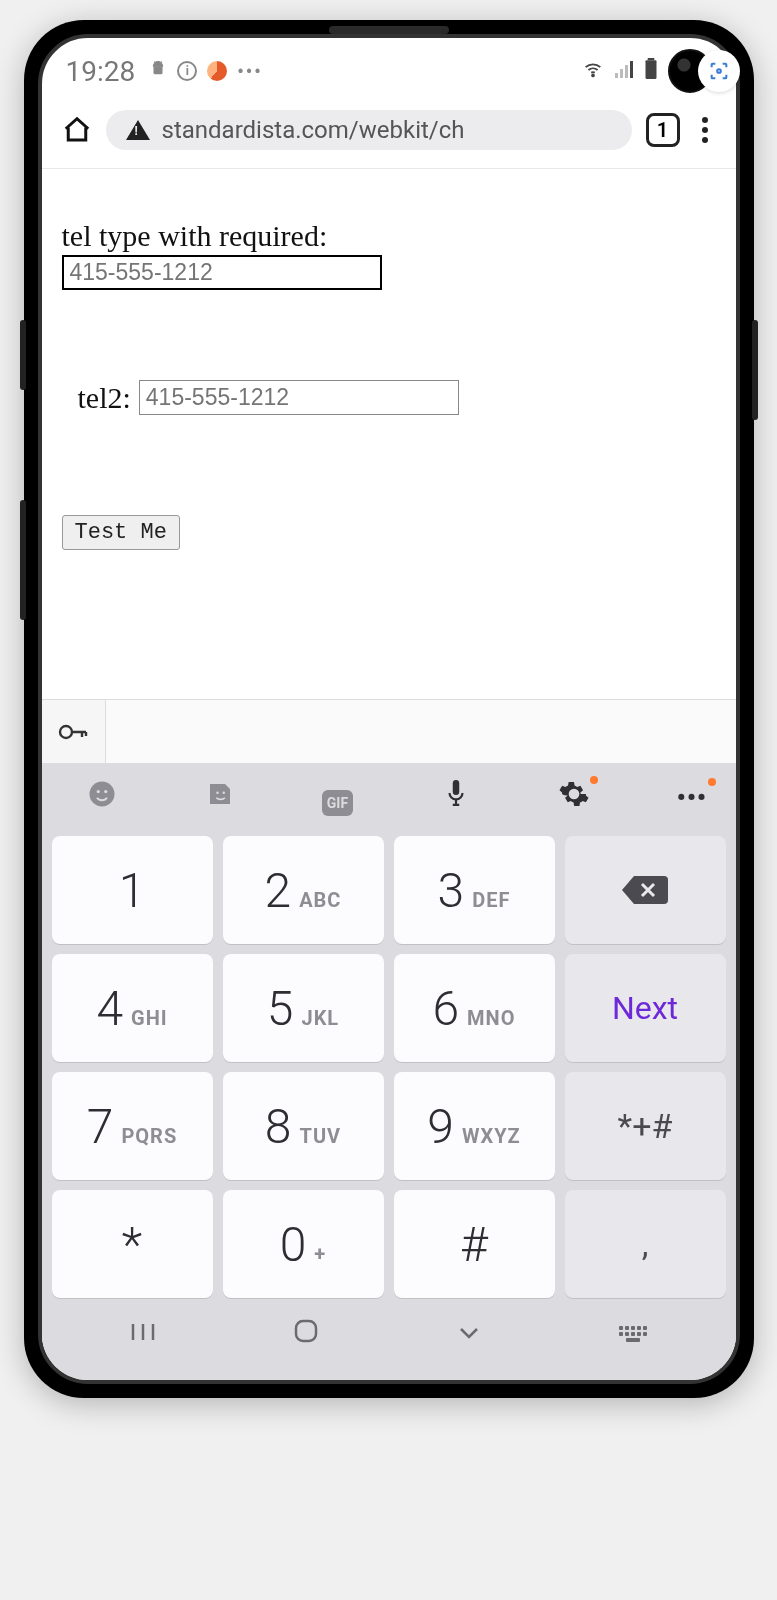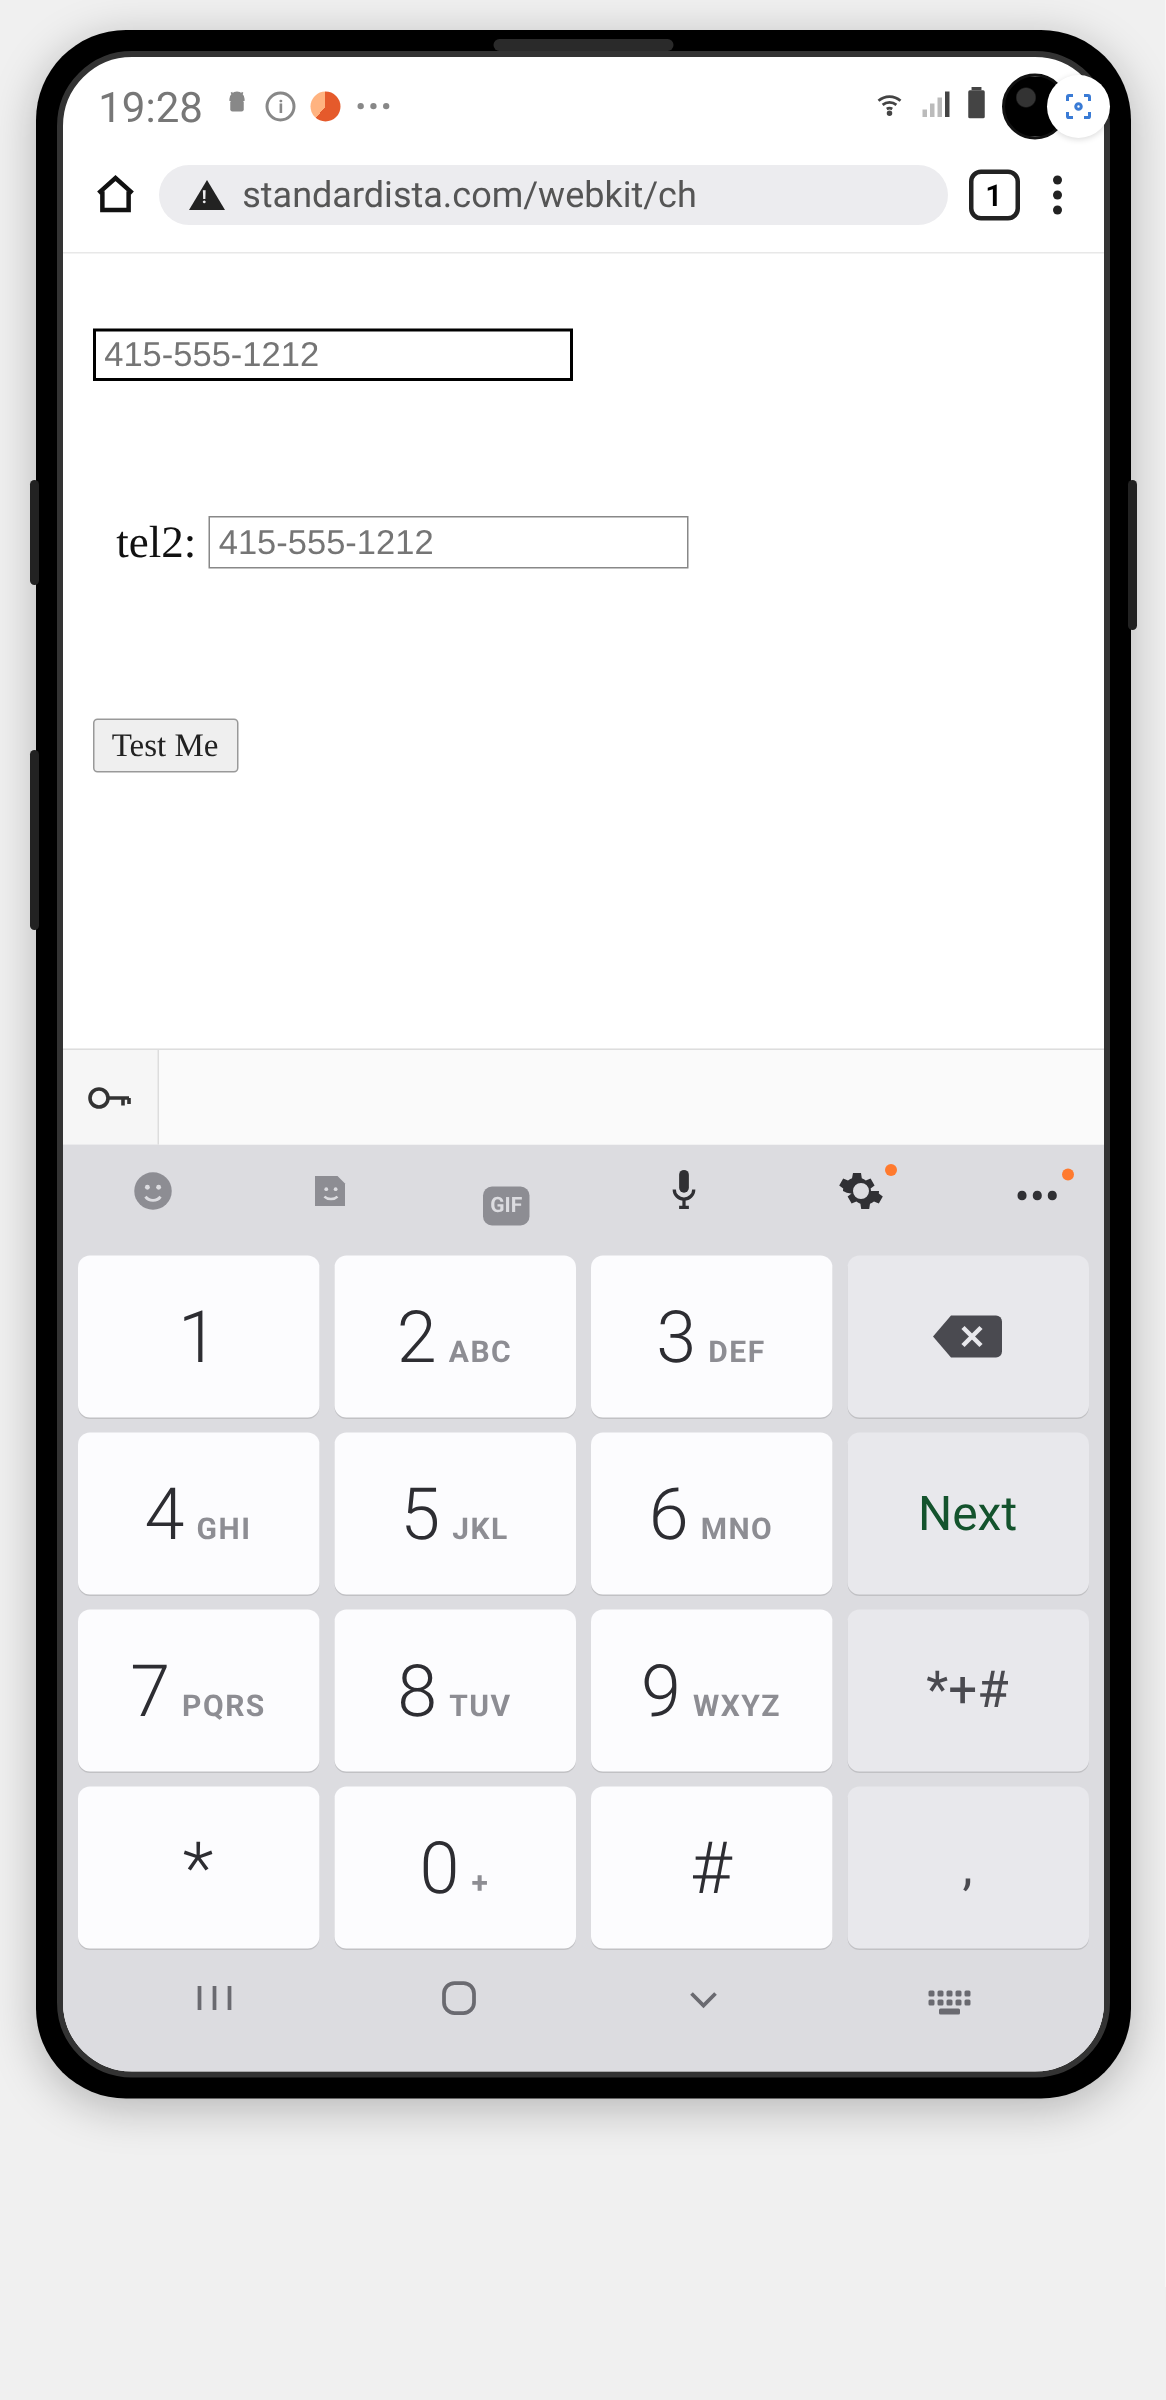--- a/index.html
+++ b/index.html
@@ -146,21 +146,21 @@
   .input2 {
     width: 320px;
     border: 1px solid #888;
     padding: 3px 6px;
     font-size: 23px;
     color: #888;
     font-family: Arial, sans-serif;
     background:#fff;
   }
   .test-btn {
-    font-family: Liberation Serif, serif;
+    font-family: Liberation Mono, monospace;
     font-size: 22px;
     padding: 4px 12px;
     background: #efefef;
     border: 1px solid #999;
     border-radius: 3px;
     color:#222;
   }
 
   .suggestion-bar {
     display:flex; height:64px; border-top:1px solid #ddd;
@@ -193,21 +193,21 @@
     flex:1; background:#fcfcfe; border-radius:8px;
     height: 108px;
     display:flex; align-items:center; justify-content:center;
     box-shadow: 0 1px 0 rgba(0,0,0,0.12);
     position:relative;
   }
   .key.func { background:#e8e8ec; }
   .key-num { font-size: 48px; color:#2d2d32; font-weight:300; }
   .key-sub { font-size: 20px; color:#8d8d93; margin-left:8px; font-weight:700; letter-spacing:1px;}
   .key-center { display:flex; align-items:baseline; }
-  .next-label { font-size:32px; color:#14532d; font-weight:400;}
+  .next-label { font-size:32px; color:#6d28d9; font-weight:400;}
   .sym-label { font-size:34px; color:#4a4a50;}
 
   .nav-bar {
     display:flex; justify-content:space-around; align-items:center;
     height: 60px;
     background: #dcdce0;
     padding: 6px 20px 14px 20px;
   }
   .nav-item { color:#6a6a70; font-size:26px;}
   .hide-kb {
@@ -294,20 +294,21 @@
         </div>
         <div class="menu-dots">
             <span></span>
             <span></span>
             <span></span>
           </div>
       </div>
 
       <div class="page-content">
         <div class="form-block1">
+          <label class="label1">tel type with required:</label>
           <input class="input1" placeholder="415-555-1212" style="">
         </div>
         <div class="form-block2">
           <span class="label2">tel2:</span>
           <input class="input2" placeholder="415-555-1212" style="">
         </div>
         <button class="test-btn">Test Me</button>
       </div>
 
       <div class="suggestion-bar">

